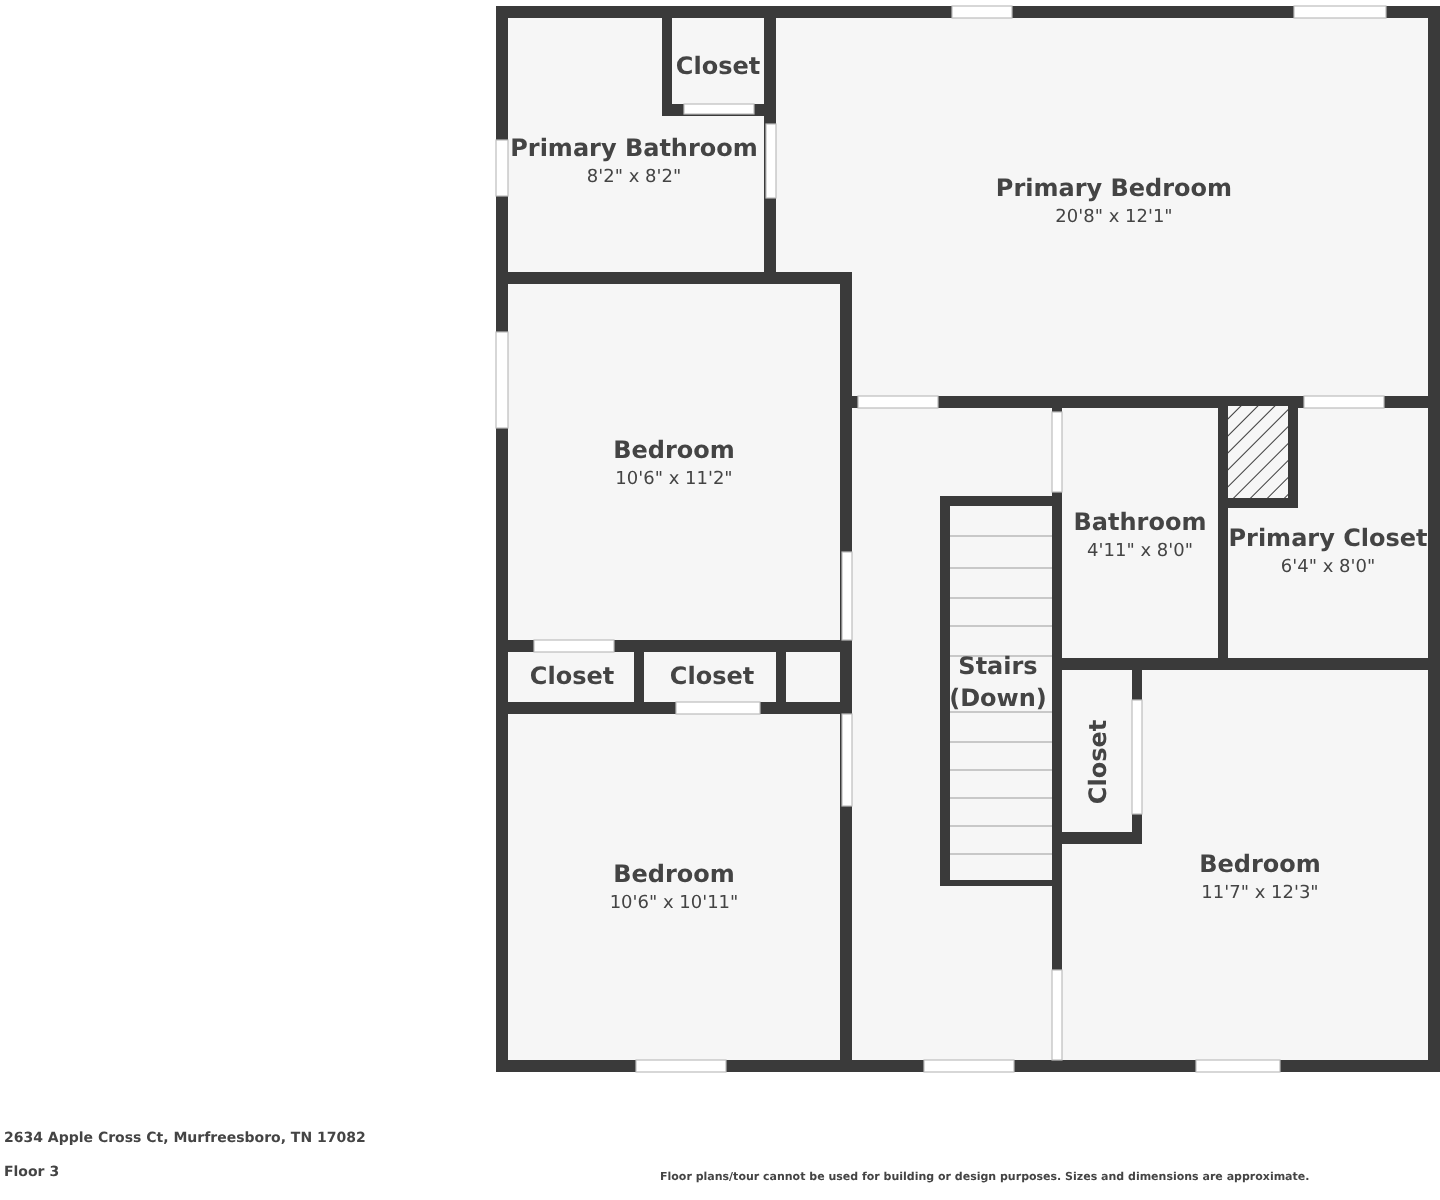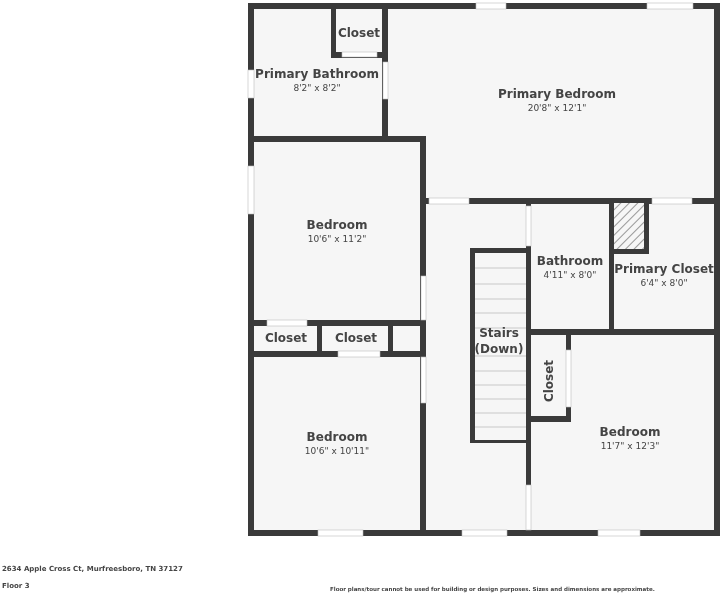--- a/index.html
+++ b/index.html
@@ -122,15 +122,15 @@
 
   <text class="room-name" x="553" y="381" text-anchor="middle" transform="rotate(-90 553 381)">Closet</text>
 
   <text class="room-name" x="337" y="441" text-anchor="middle">Bedroom</text>
   <text class="room-dim" x="337" y="454" text-anchor="middle">10'6" x 10'11"</text>
 
   <text class="room-name" x="630" y="436" text-anchor="middle">Bedroom</text>
   <text class="room-dim" x="630" y="449" text-anchor="middle">11'7" x 12'3"</text>
 </svg>
 
-<div id="address" class="footer">2634 Apple Cross Ct, Murfreesboro, TN 37127</div>
+<div id="address" class="footer">2634 Apple Cross Ct, Murfreesboro, TN 17082</div>
 <div id="floor" class="footer">Floor 3</div>
 <div id="disclaimer" class="footer">Floor plans/tour cannot be used for building or design purposes. Sizes and dimensions are approximate.</div>
 
 </body></html>

